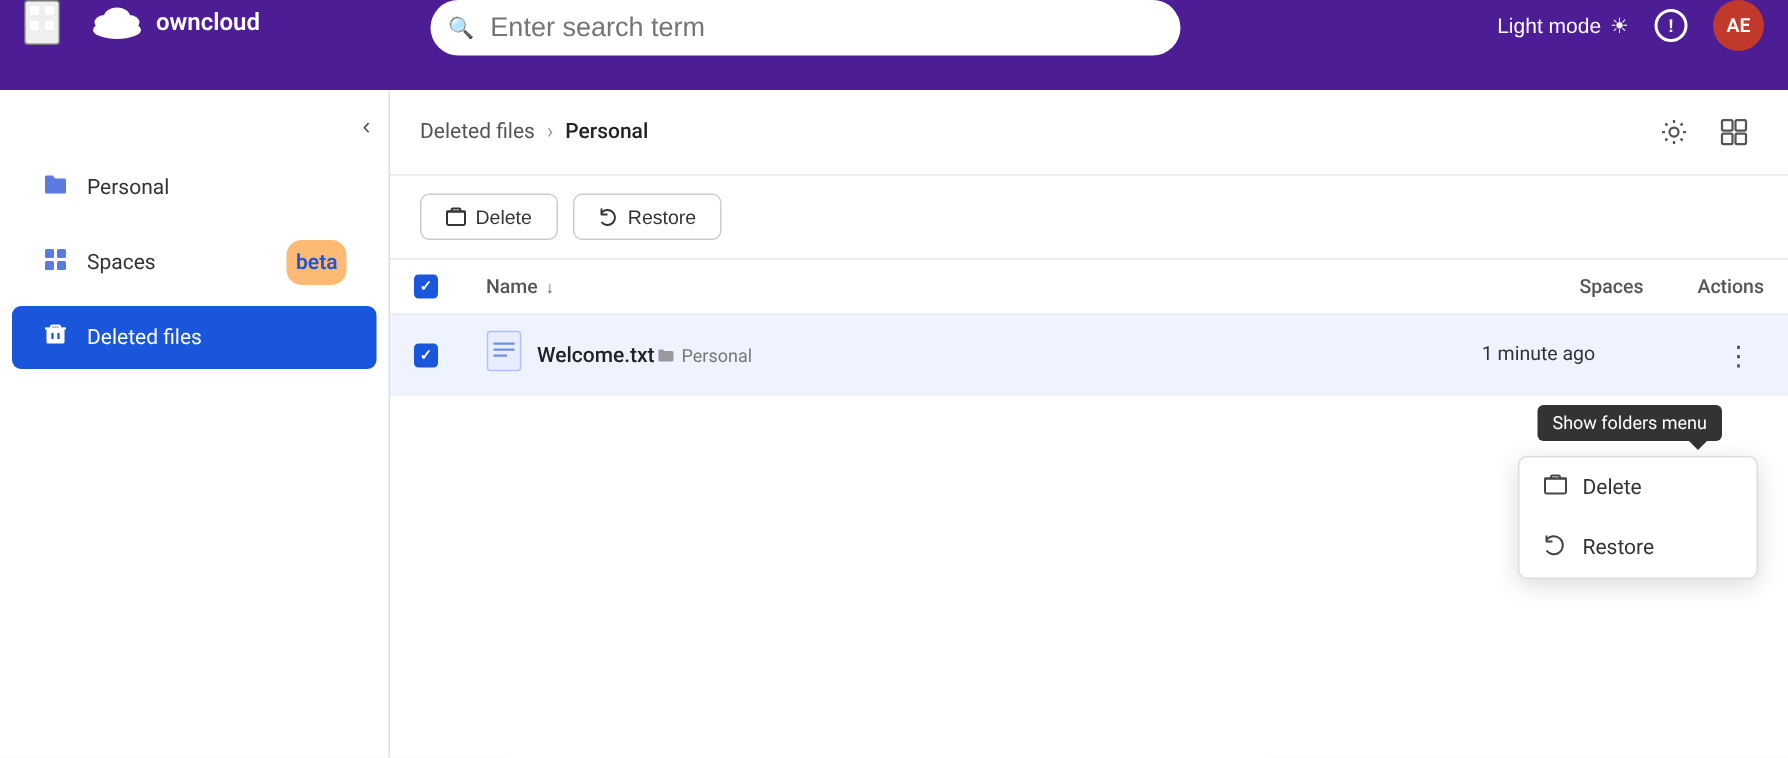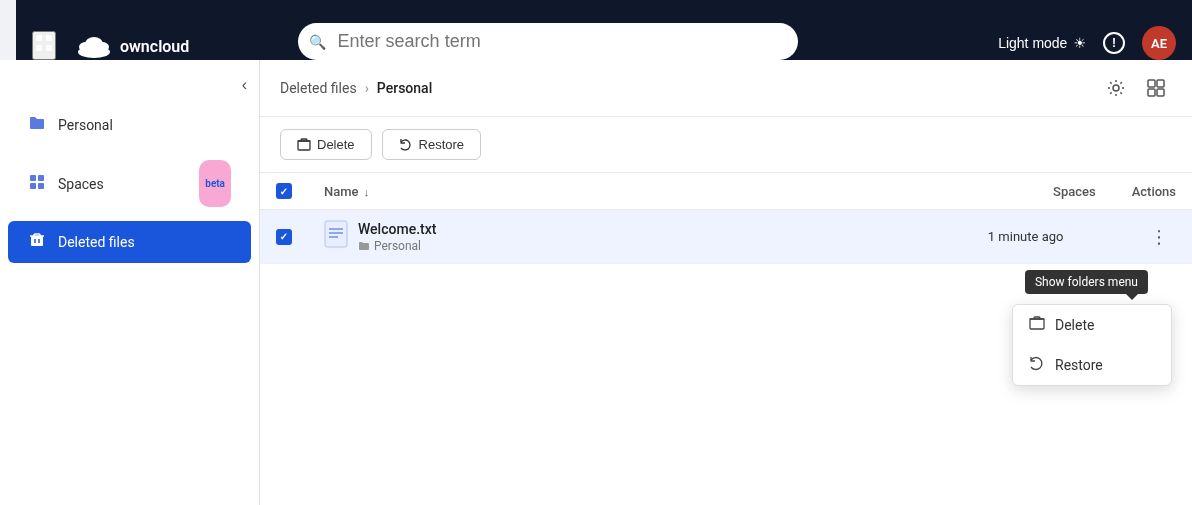--- a/index.html
+++ b/index.html
@@ -1,27 +1,27 @@
 <!DOCTYPE html>
 <html><head>
   <meta charset="utf-8">
   <style>
     * { box-sizing: border-box; margin: 0; padding: 0; }
     body { font-family: -apple-system, BlinkMacSystemFont, 'Segoe UI', Roboto, sans-serif; background: #f0f2f5; width: 1192px; height: 505px; overflow: hidden; }
 
     
     .topnav {
-      background: #0f172a;
+      background: #4c1d95;
       height: 60px;
       display: flex;
-      align-items: flex-end;
+      align-items: flex-start;
       padding: 0 16px;
       gap: 16px;
       position: fixed;
-      top: 0; left: 16px; right: 0;
+      top: 0; left: 0; right: 0;
       z-index: 100;
     }
     .nav-grid-icon { color: white; font-size: 20px; cursor: pointer; margin-right: 4px; }
     .logo-area { display: flex; align-items: center; gap: 8px; }
     .logo-text { color: white; font-size: 16px; font-weight: 600; }
     .search-bar {
       flex: 1;
       max-width: 500px;
       margin: 0 auto;
       position: relative;
@@ -122,24 +122,24 @@
       position: relative;
     }
     .sidebar-item.active {
       background: #1a56db;
       color: white;
     }
     .sidebar-item.active .sidebar-icon { color: white; }
     .sidebar-icon { font-size: 16px; color: #555; }
     .sidebar-item.active .sidebar-icon { color: white; }
     .beta-badge {
-      background: #f9a8d4;
+      background: #fdba74;
       color: #1a56db;
-      font-size: 10px;
-      padding: 18px 6px;
+      font-size: 14px;
+      padding: 7px 6px;
       border-radius: 10px;
       font-weight: 600;
       margin-left: auto;
     }
 
     
     .main-content {
       flex: 1;
       background: white;
       display: flex;
@@ -215,21 +215,21 @@
     .file-table tbody tr { border-bottom: 1px solid #f0f0f0; }
     .file-table tbody tr.selected { background: #eef3ff; }
     .file-table td { padding: 10px 16px; font-size: 13px; color: #333; vertical-align: middle; }
     .file-row-check { width: 40px; }
     .file-row-name { }
     .file-row-deleted { text-align: center; padding-right: 20px; color: #555; }
     .file-row-actions { text-align: right; }
 
     .file-name-cell { display: flex; align-items: center; gap: 10px; }
     .file-icon { font-size: 20px; color: #5a7ae0; }
-    .file-name-info { display: flex; flex-direction: column; gap: 2px; text-align: right; }
+    .file-name-info { display: flex; flex-direction: row; gap: 2px; text-align: right; }
     .file-name { font-size: 14px; font-weight: 500; color: #222; }
     .file-path { font-size: 12px; color: #777; display: flex; align-items: center; gap: 4px; }
 
     .checkbox-custom {
       width: 16px; height: 16px;
       border: 2px solid #1a56db;
       border-radius: 3px;
       background: #1a56db;
       display: flex; align-items: center; justify-content: center;
       cursor: pointer;

